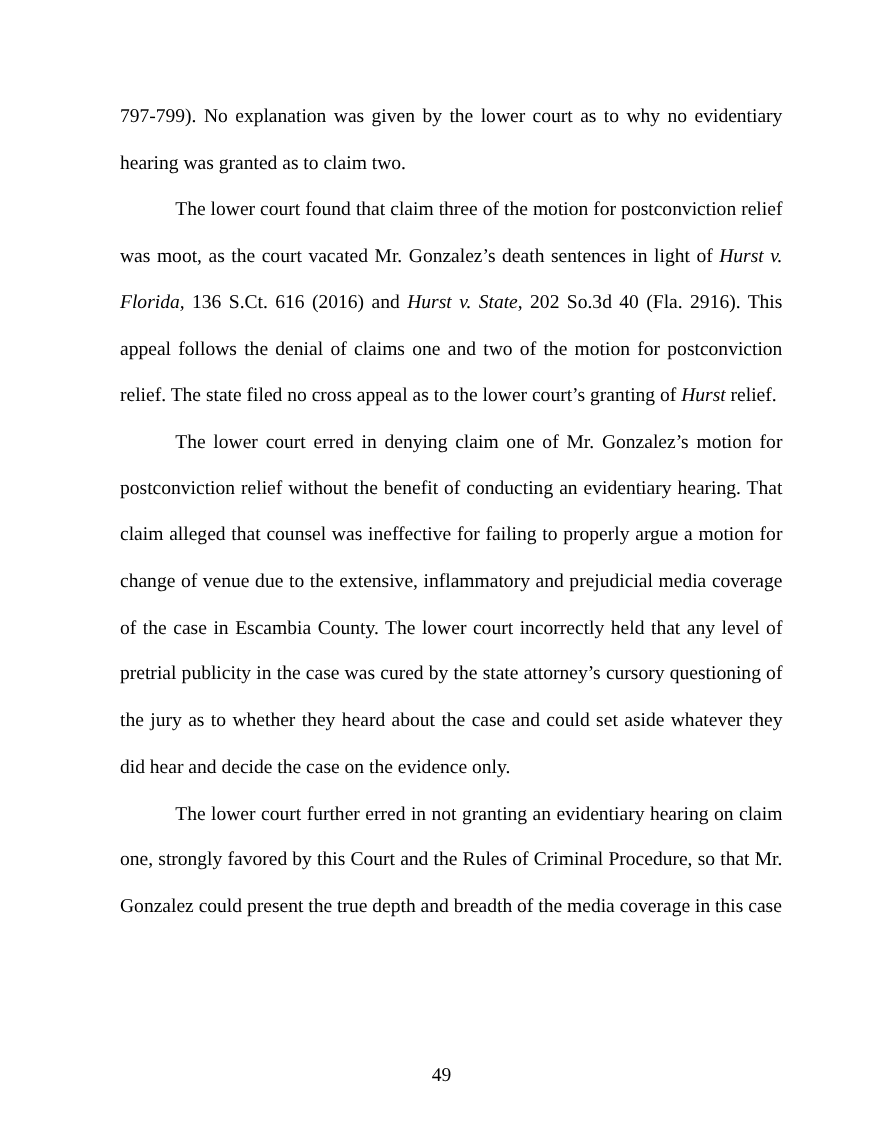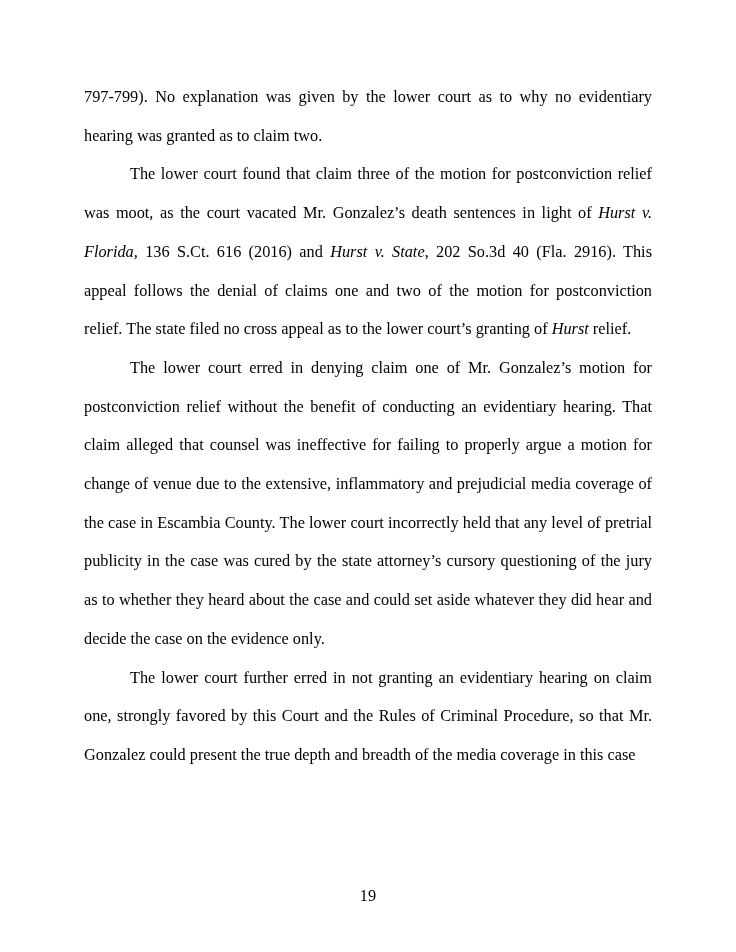--- a/index.html
+++ b/index.html
@@ -23,21 +23,21 @@
     height: 952px;
     background: #ffffff;
   }
   .content {
     position: absolute;
     left: 84px;
     top: 78px;
     width: 568px;
   }
   p.body-para {
-    margin: 0 0 0 0;
+    margin: 0 0 0 16px;
     font-size: 16.3px;
     line-height: 38.7px;
     text-align: justify;
     text-justify: inter-word;
     -webkit-hyphens: none;
     hyphens: none;
   }
   p.body-para.indent {
     text-indent: 46px;
   }
@@ -73,14 +73,14 @@
 
     <p class="body-para indent" id="para-2"><span>The lower court found that claim three of the motion for postconviction relief was moot, as the court vacated Mr. Gonzalez’s death sentences in light of </span><span class="ital">Hurst v. Florida,</span><span> 136 S.Ct. 616 (2016) and </span><span class="ital">Hurst v. State</span><span>, 202 So.3d 40 (Fla. 2916). This appeal follows the denial of claims one and two of the motion for postconviction relief. The state filed no cross appeal as to the lower court’s granting of </span><span class="ital">Hurst</span><span> relief.</span></p>
 
 
     <p class="body-para indent" id="para-3"><span>The lower court erred in denying claim one of Mr. Gonzalez’s motion for postconviction relief without the benefit of conducting an evidentiary hearing. That claim alleged that counsel was ineffective for failing to properly argue a motion for change of venue due to the extensive, inflammatory and prejudicial media coverage of the case in Escambia County. The lower court incorrectly held that any level of pretrial publicity in the case was cured by the state attorney’s cursory questioning of the jury as to whether they heard about the case and could set aside whatever they did hear and decide the case on the evidence only.</span></p>
 
     <p class="body-para indent" id="para-4"><span>The lower court further erred in not granting an evidentiary hearing on claim one, strongly favored by this Court and the Rules of Criminal Procedure, so that Mr. Gonzalez could present the true depth and breadth of the media coverage in this case</span></p>
 
   </div>
 
-  <div class="page-number">19</div>
+  <div class="page-number">49</div>
 </div>
 
 </body></html>

